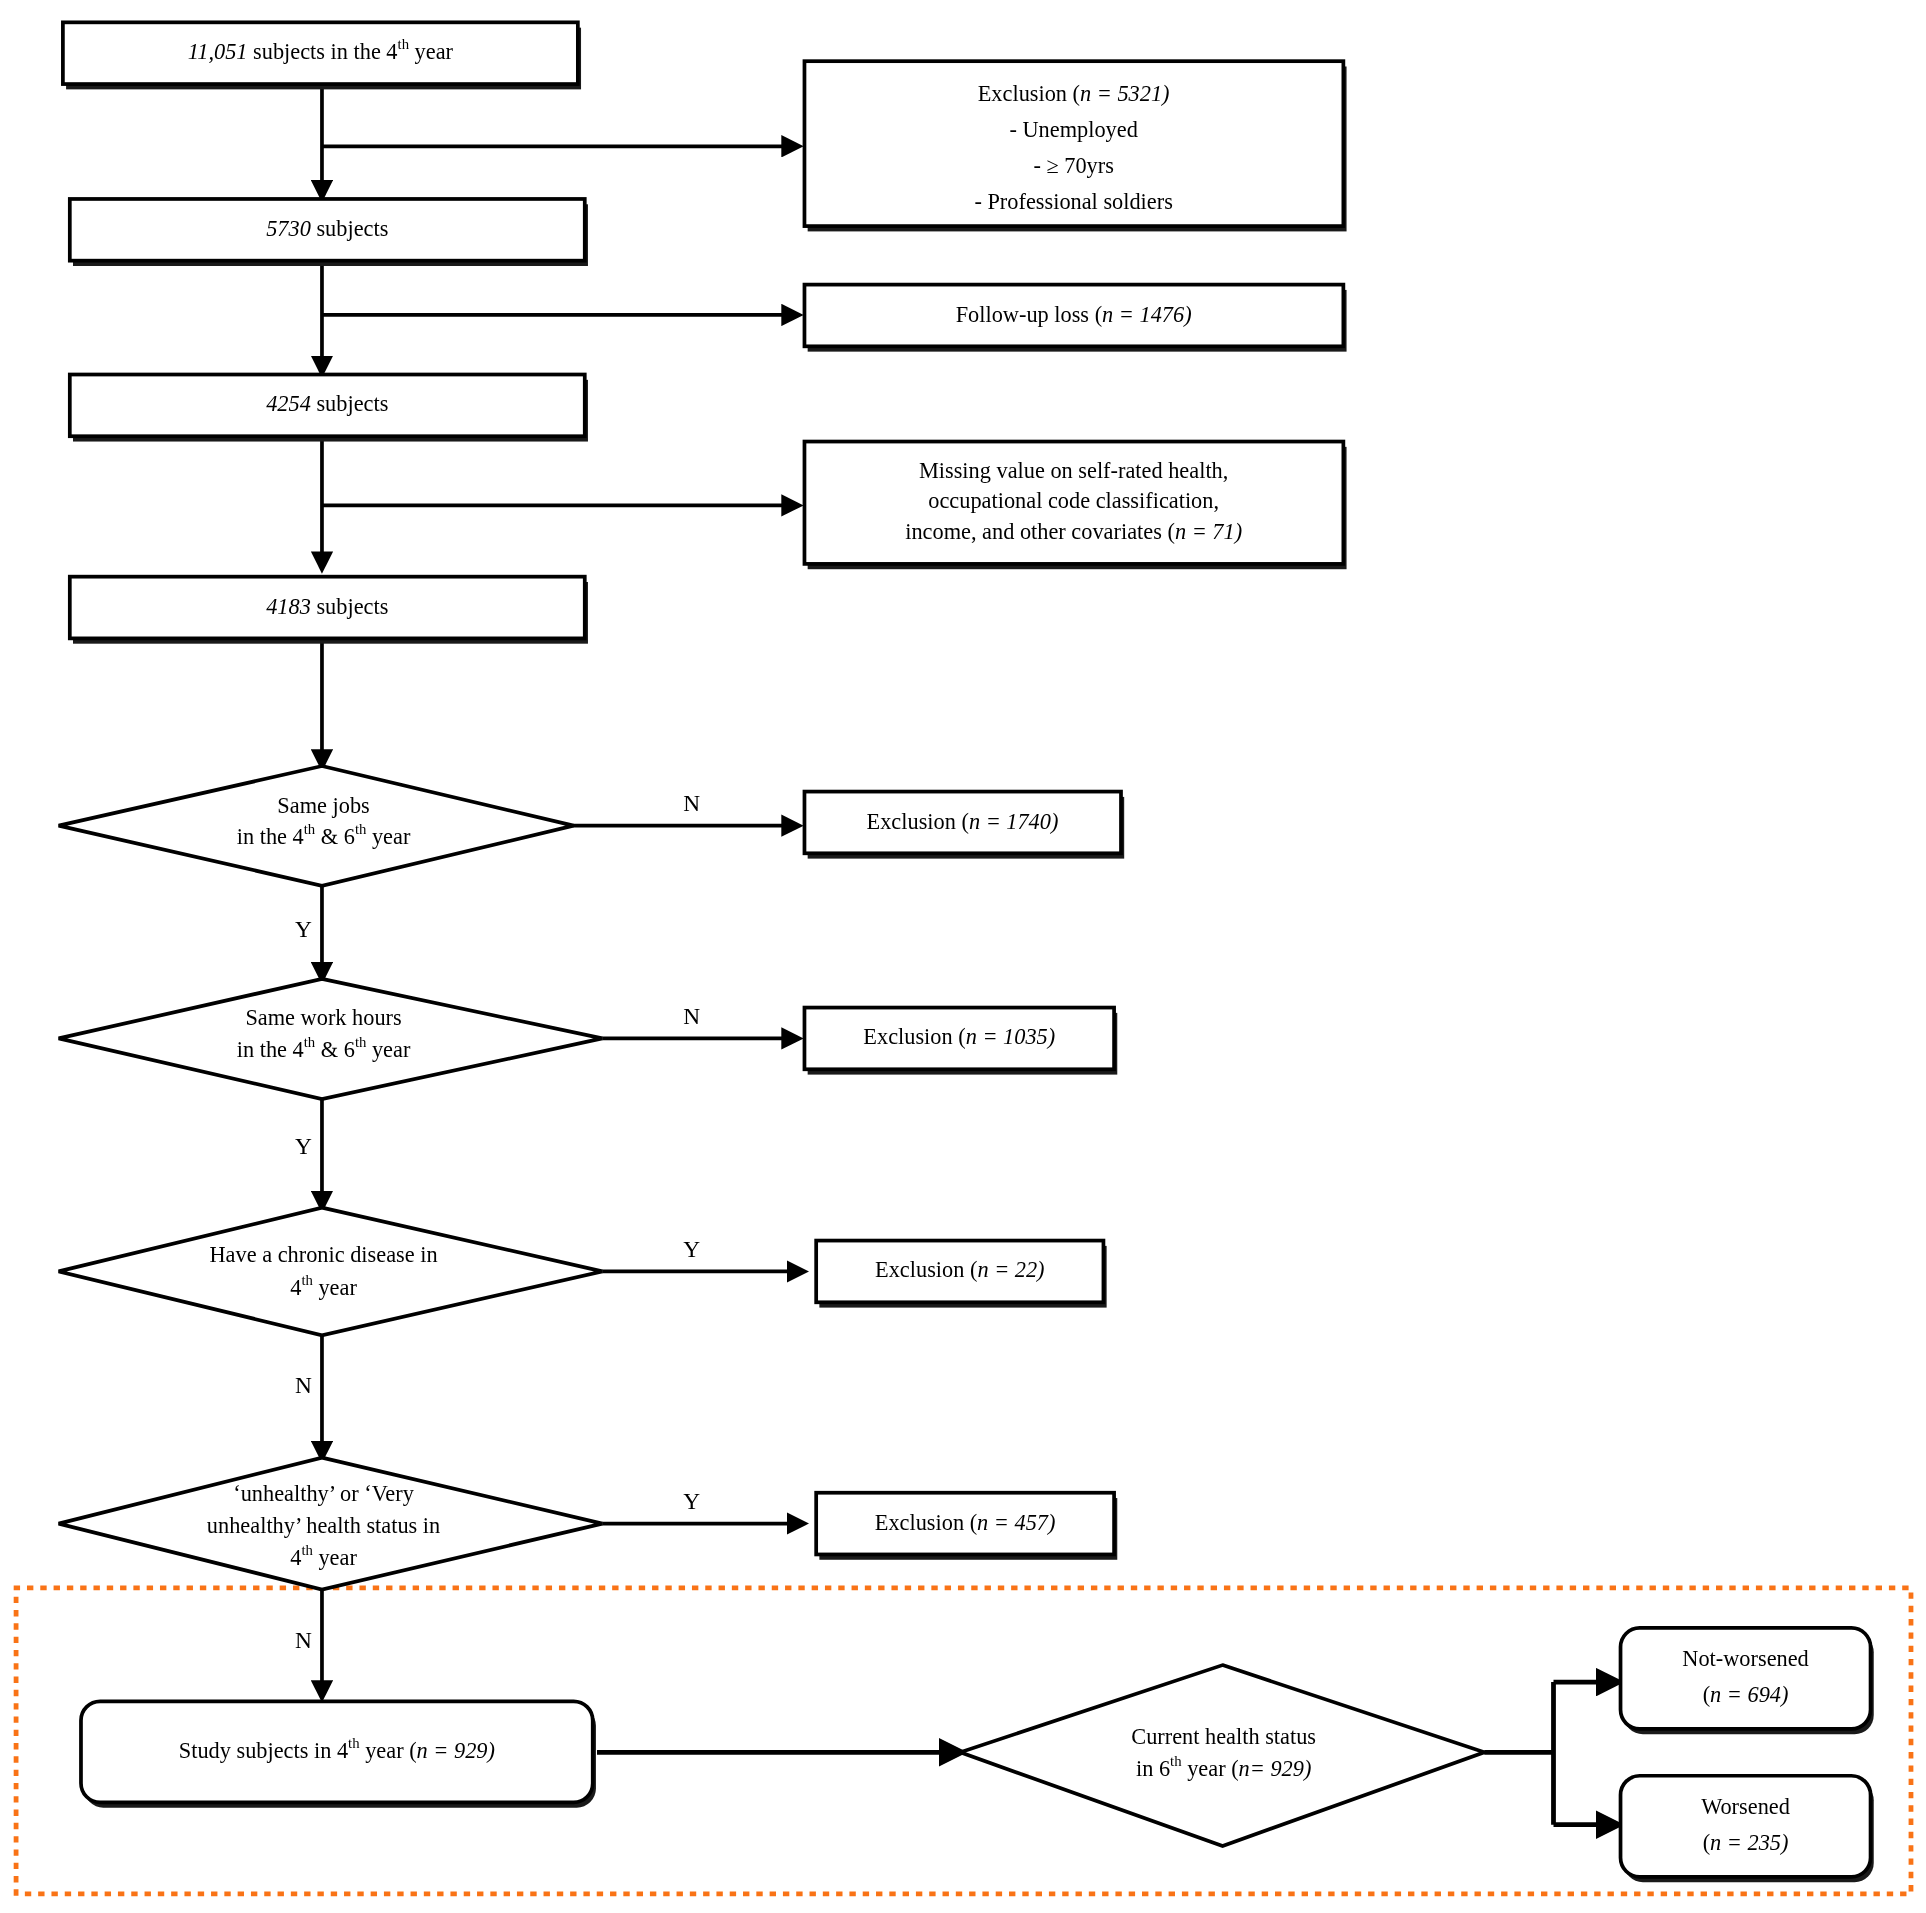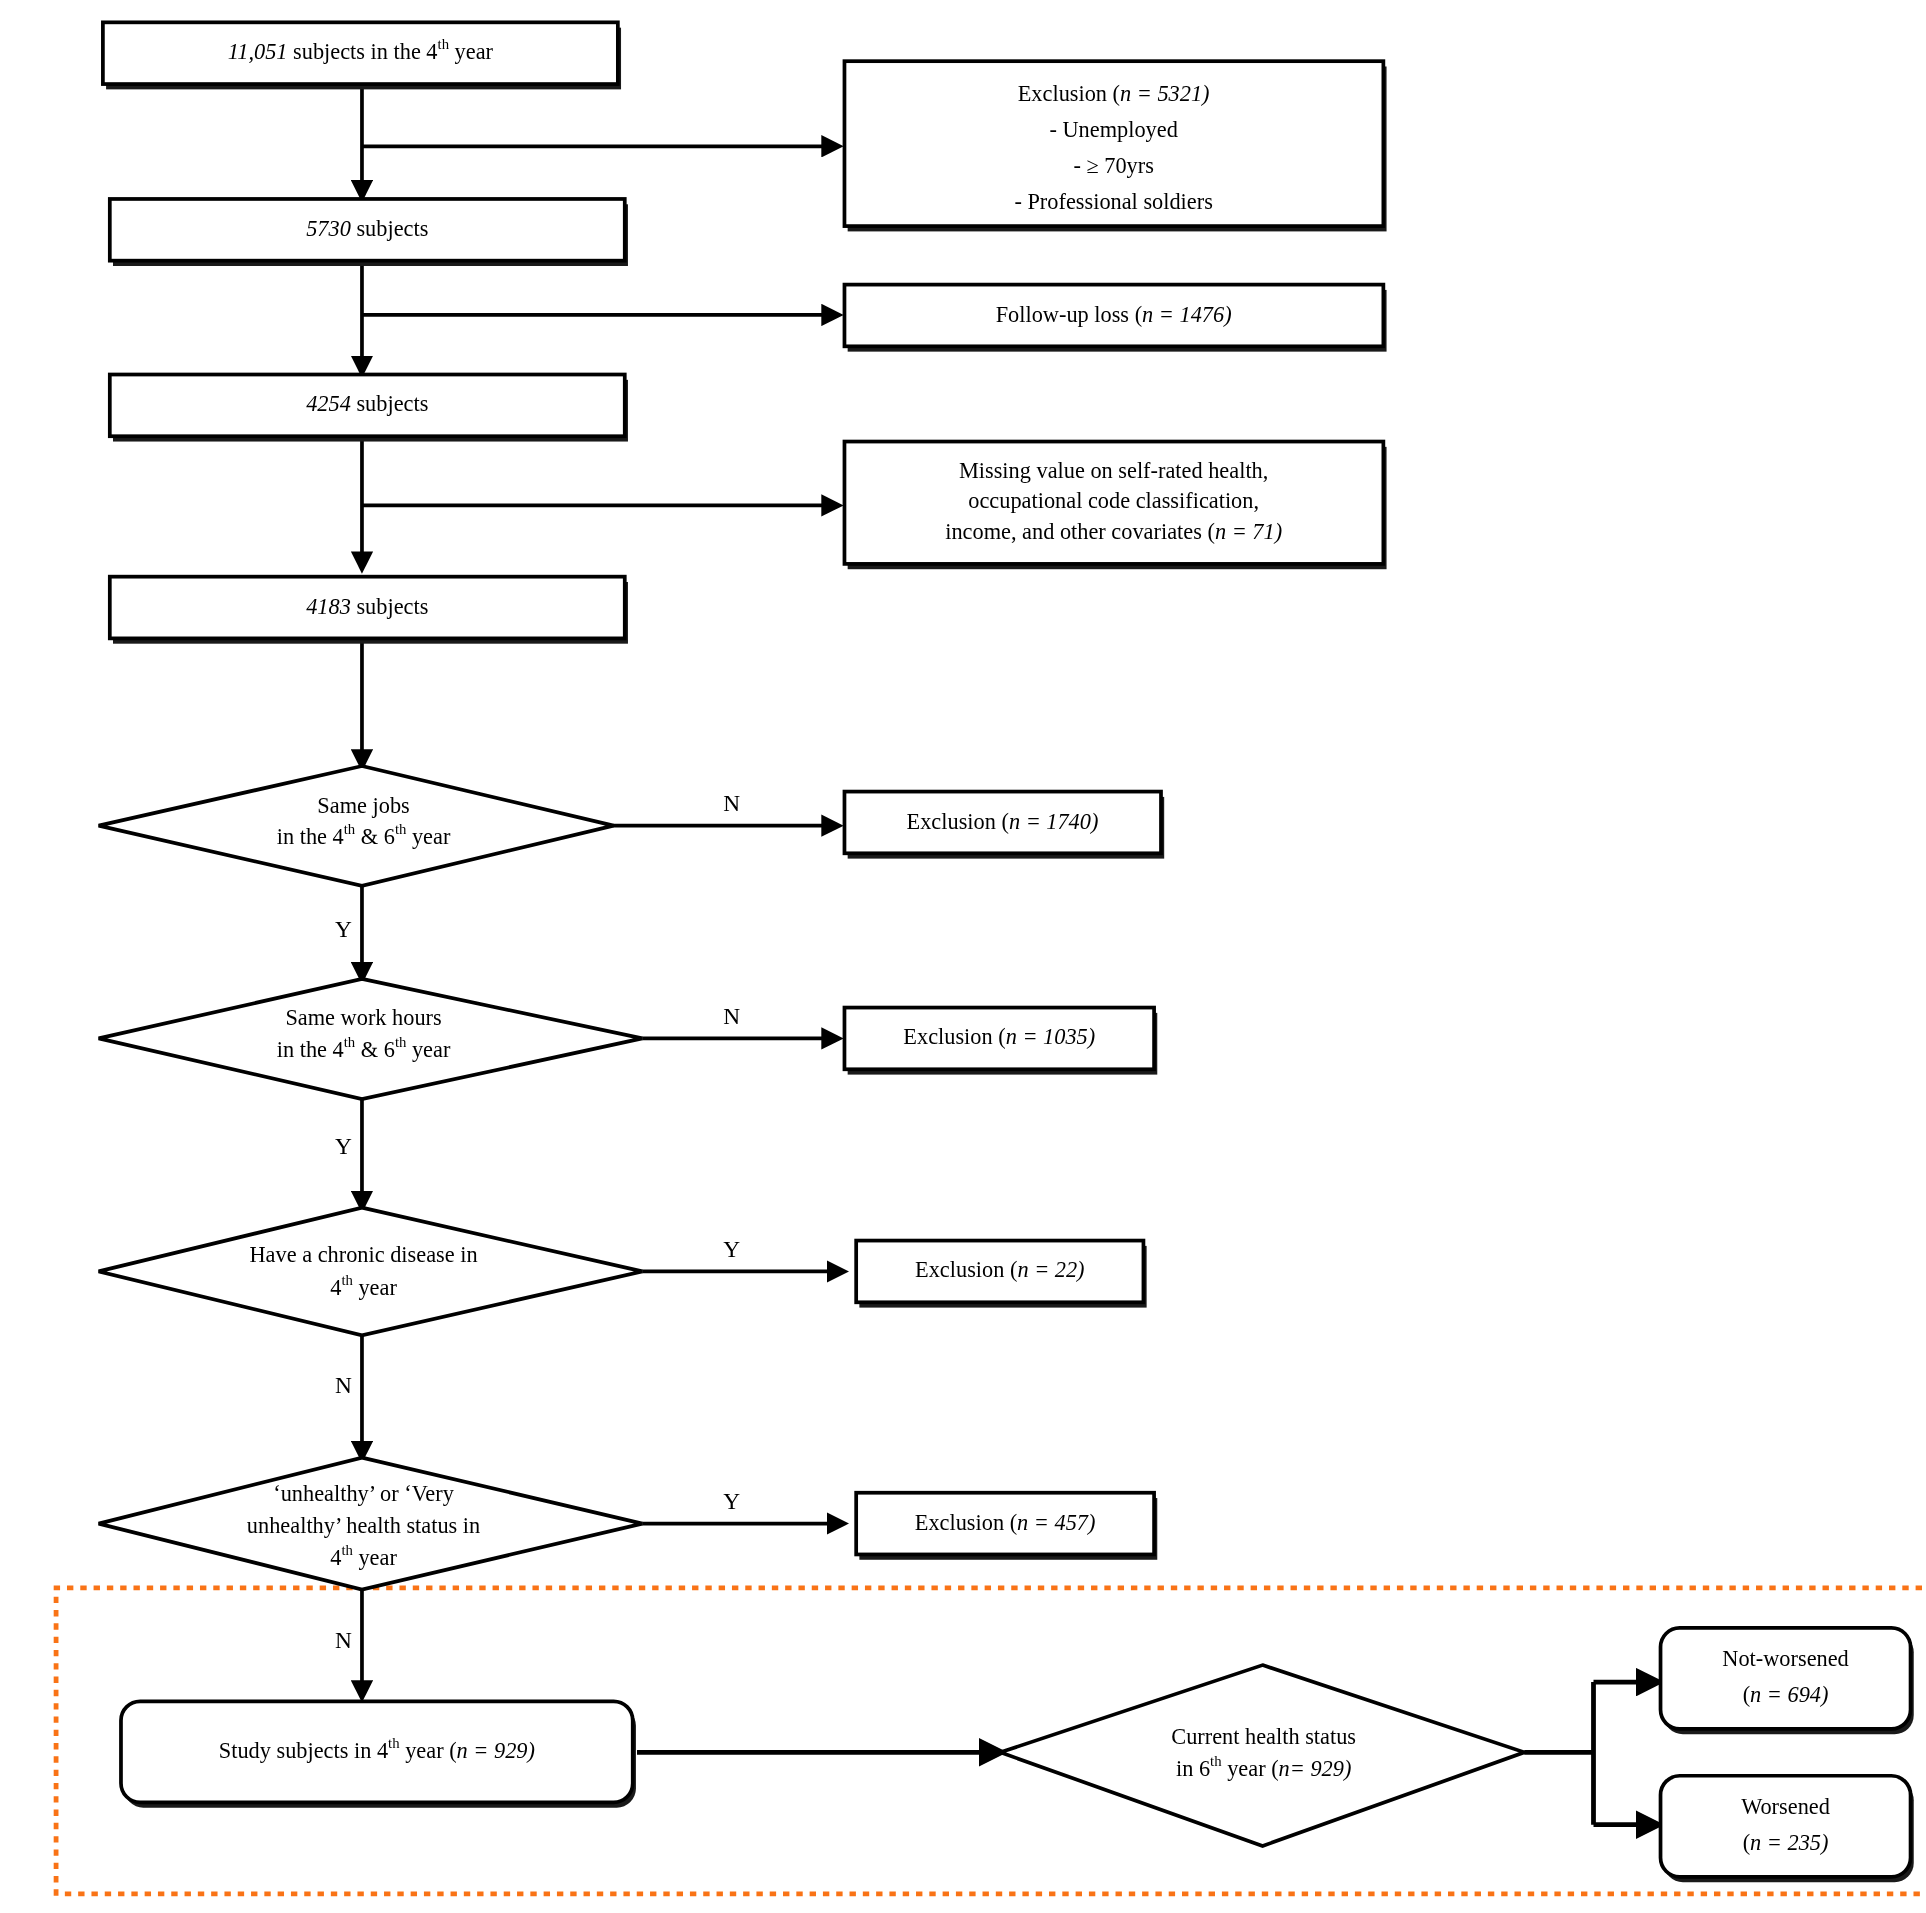--- a/index.html
+++ b/index.html
@@ -6,21 +6,20 @@
     margin: 0;
     padding: 0;
     background: #ffffff;
   }
   #flow-root {
     position: relative;
     width: 1876px;
     height: 1913px;
     background: #ffffff;
     font-family: "Liberation Serif", "DejaVu Serif", serif;
-    margin-left: 40px;
   }
   svg.flow-canvas {
     position: absolute;
     top: 0;
     left: 0;
     width: 1926px;
     height: 1913px;
     overflow: visible;
   }
   .node-rect {

